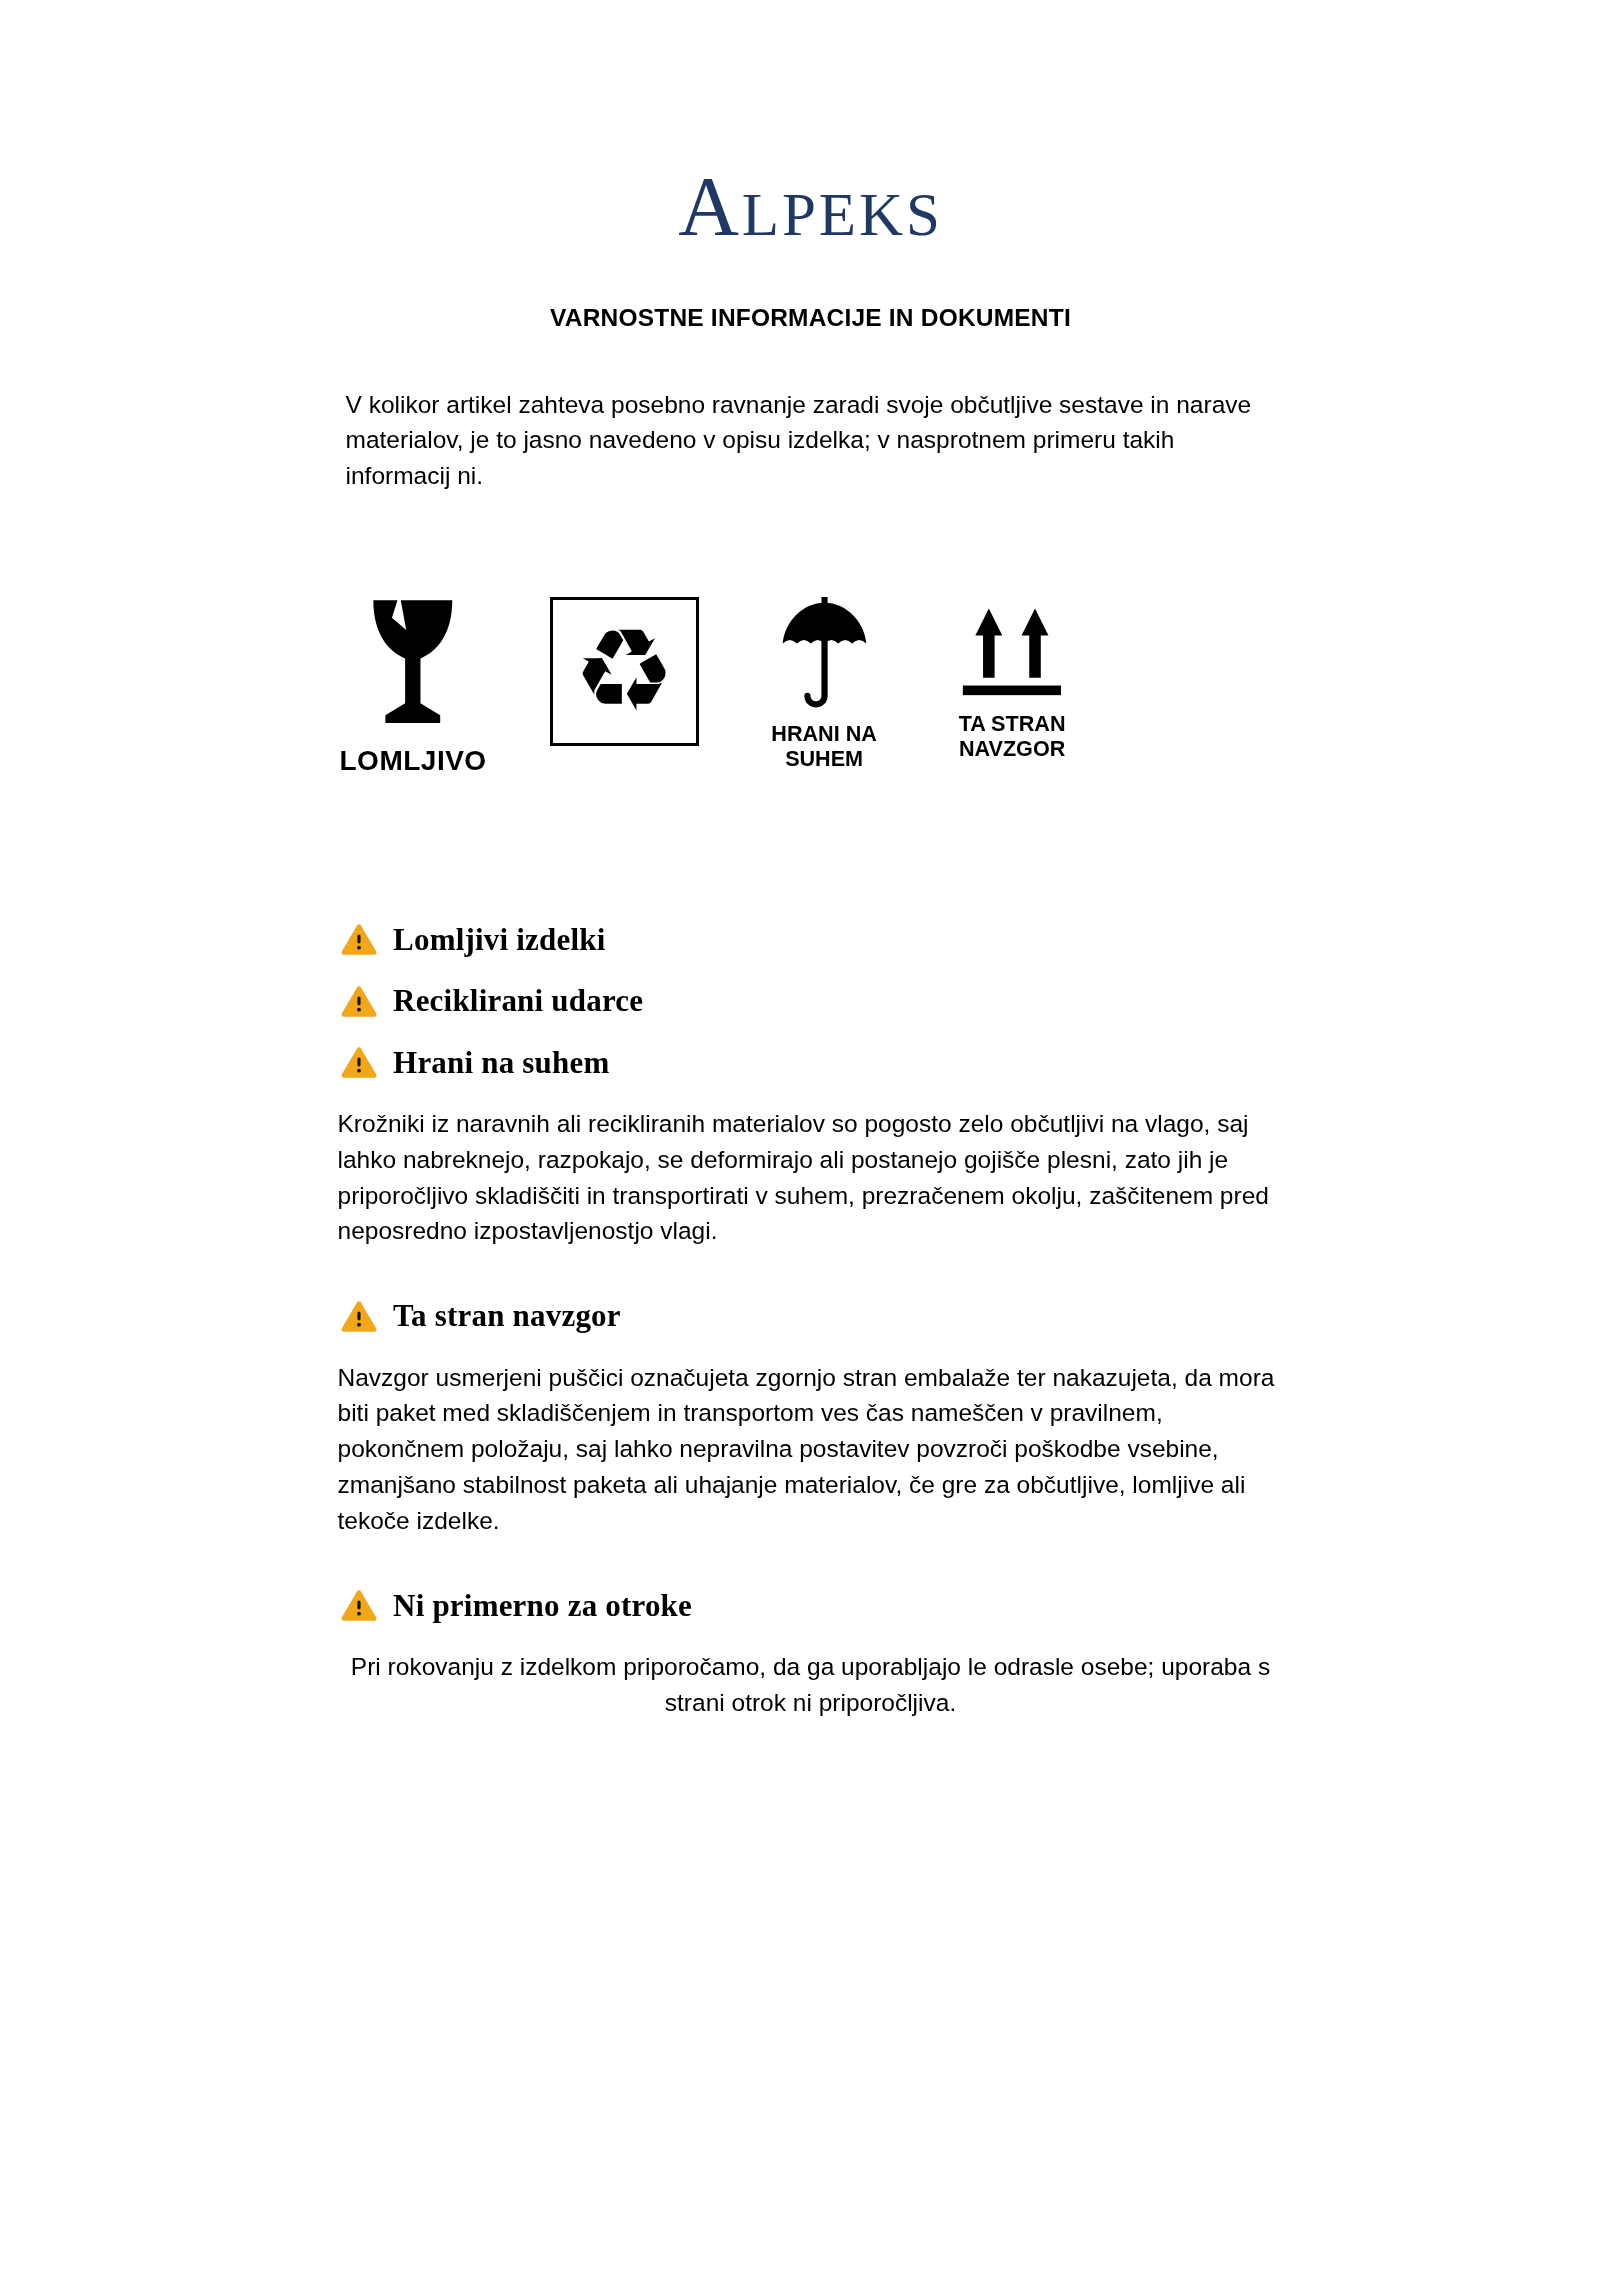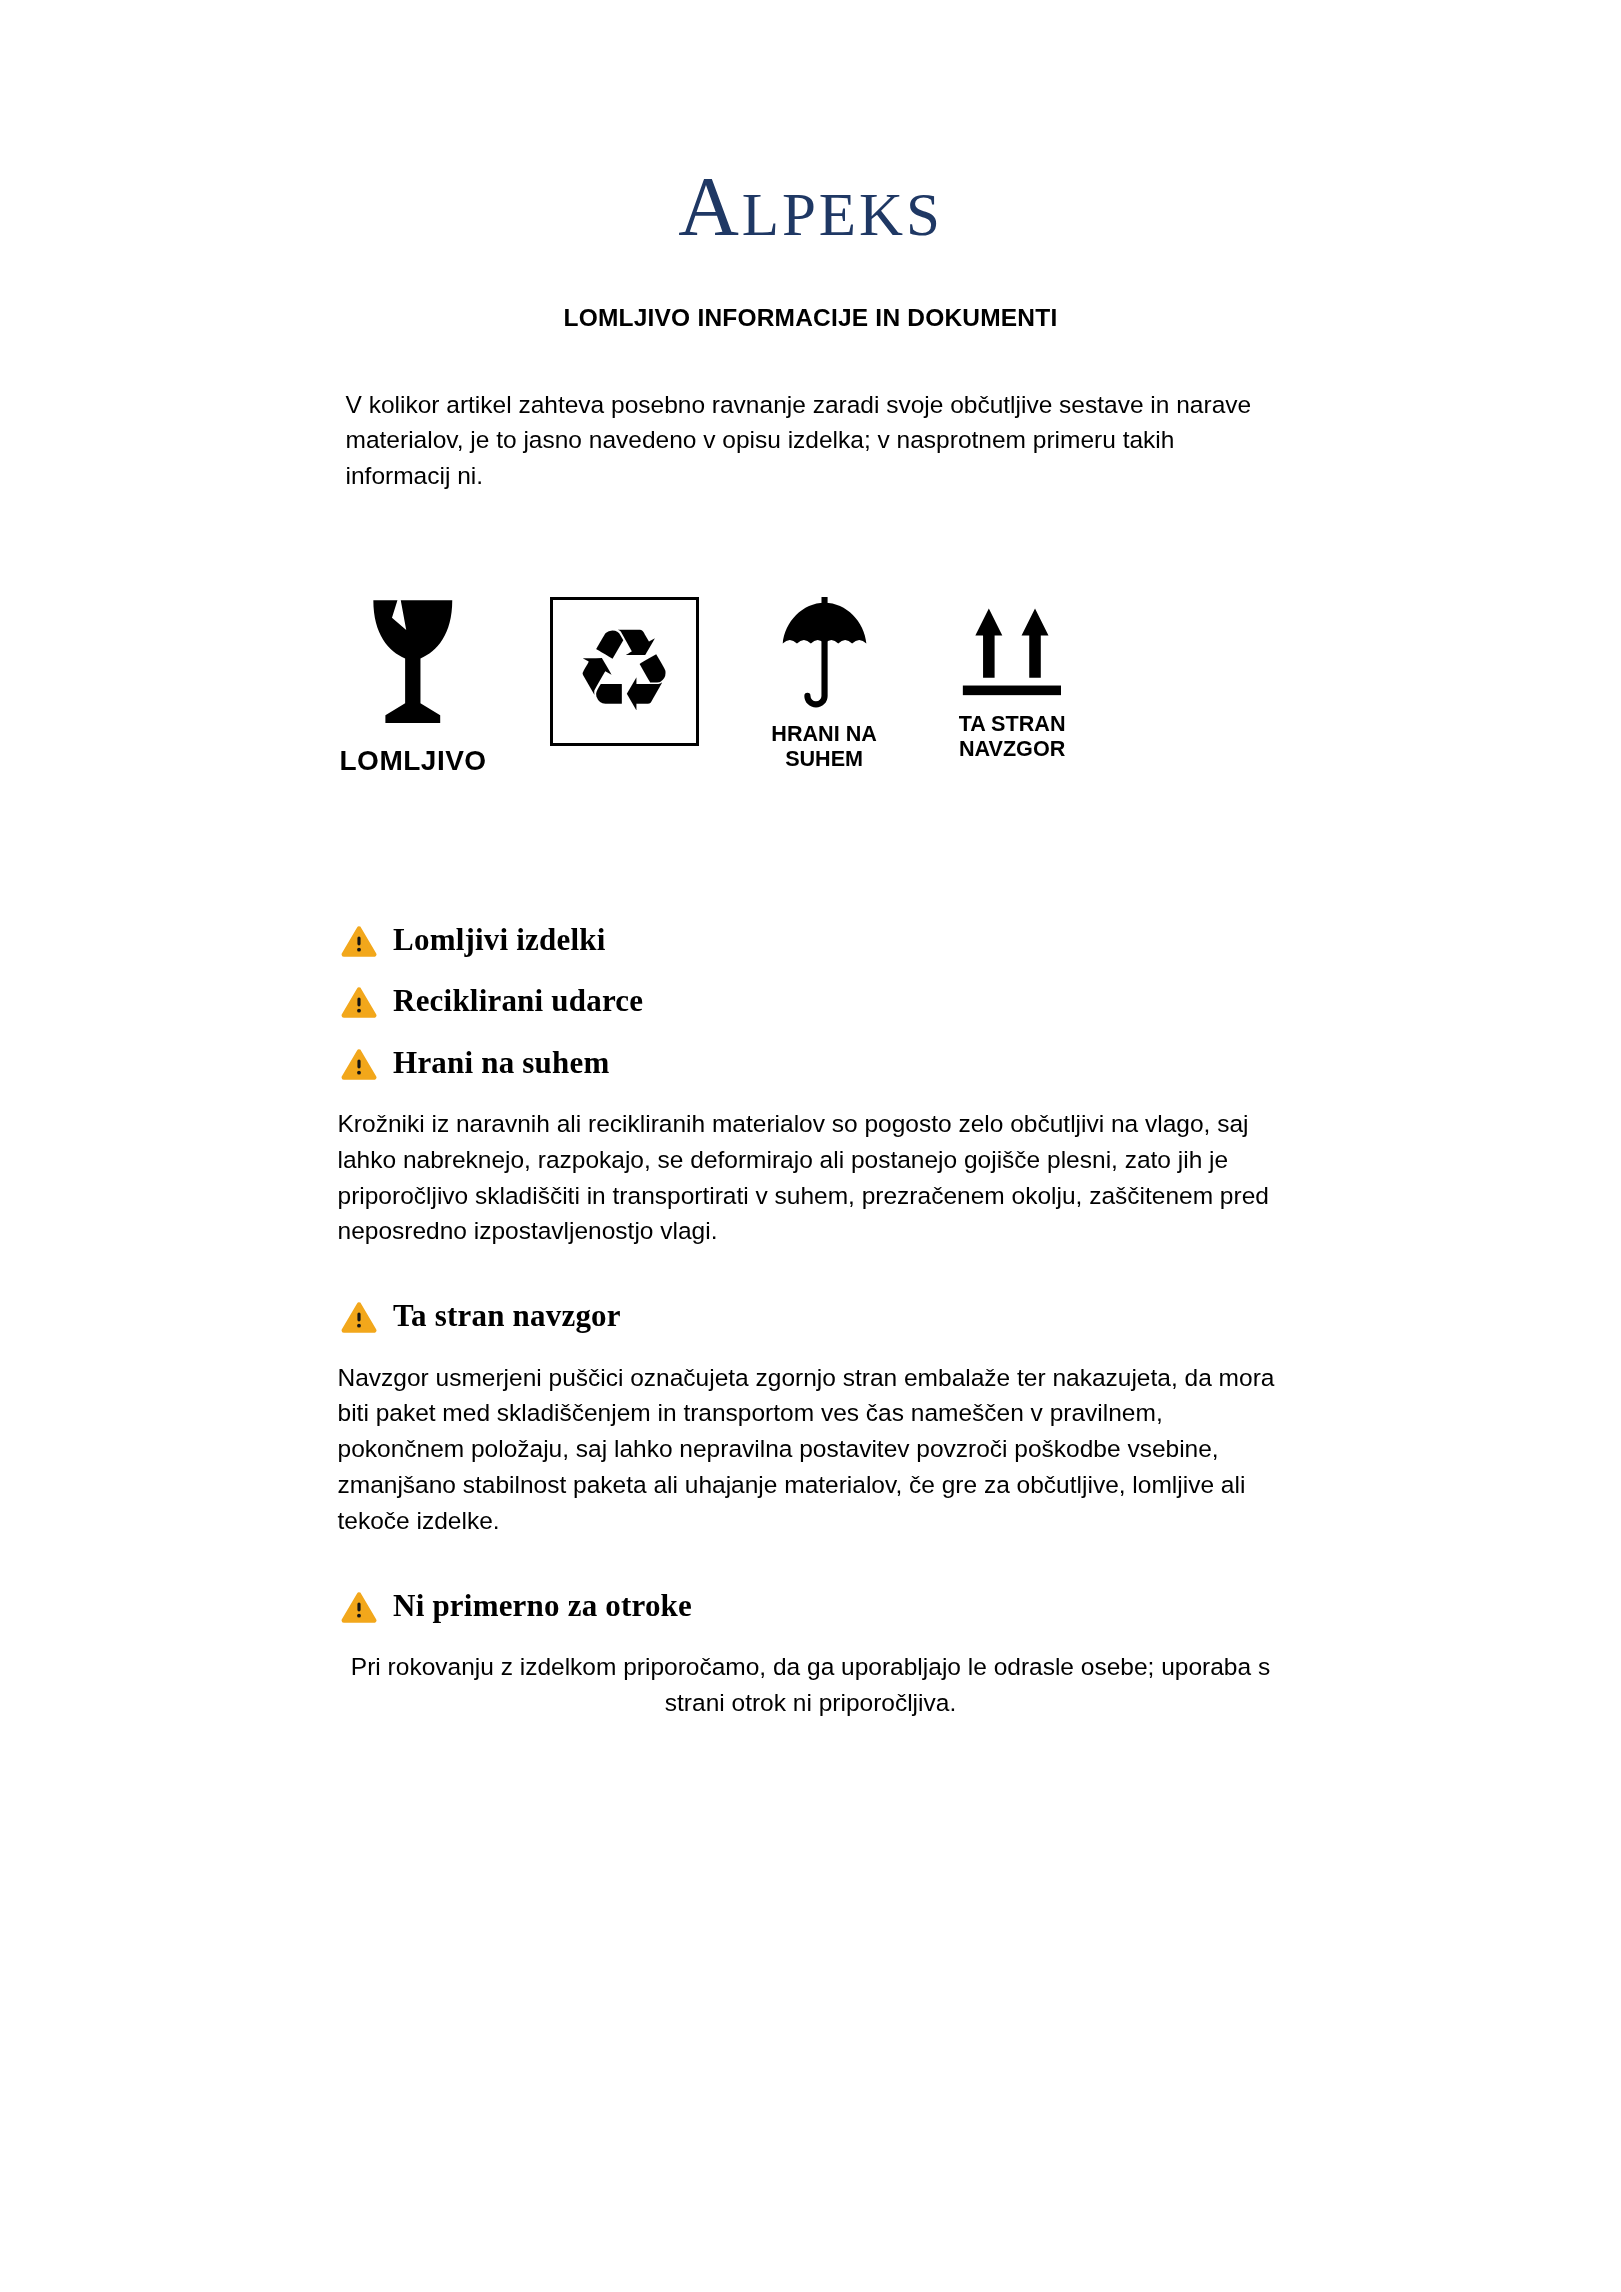--- a/index.html
+++ b/index.html
@@ -76,21 +76,21 @@
     font-size: 114px;
     line-height: 1;
     color: #000;
   }
   .umbrella-svg { height: 116px; margin-bottom: 7.8px; }
   .sideup-svg   { height: 102px; margin-bottom: 11.8px; }
 
   
   .sec-head {
     display: flex;
-    align-items: flex-end;
+    align-items: center;
     gap: 15.7px;
     margin: 0 0 25.5px 0;
     padding-left: 3.9px;
   }
   .warning-icon { width: 36px; height: 33px; flex: 0 0 auto; }
   .warning-icon .tri {
     fill: #F2A71B;
     stroke: #F2A71B;
     stroke-width: 8;
     stroke-linejoin: round;
@@ -112,21 +112,21 @@
 </style>
 </head>
 <body>
 
 <div class="page">
 
   <div class="logo">
     <span class="logo-a">A</span><span class="logo-rest">LPEKS</span>
   </div>
 
-  <h1 class="doc-title">LOMLJIVO INFORMACIJE IN DOKUMENTI</h1>
+  <h1 class="doc-title">VARNOSTNE INFORMACIJE IN DOKUMENTI</h1>
 
   <p class="intro">V kolikor artikel zahteva posebno ravnanje zaradi svoje občutljive sestave in narave materialov, je to jasno navedeno v opisu izdelka; v nasprotnem primeru takih informacij ni.</p>
 
   <div class="icons-row">
 
     <div class="icon-block">
       <svg class="fragile-svg" viewBox="0 0 100 125" aria-hidden="true">
         <path fill="#000" d="M14 3 L36 3 L31 19 L44 30 L39 3 L86 3 C86 34 72 50 57 56 L57 97 L75 108 L75 115 L25 115 L25 108 L43 97 L43 56 C28 50 14 34 14 3 Z"></path>
       </svg>
       <div class="icon-label big">LOMLJIVO</div>

